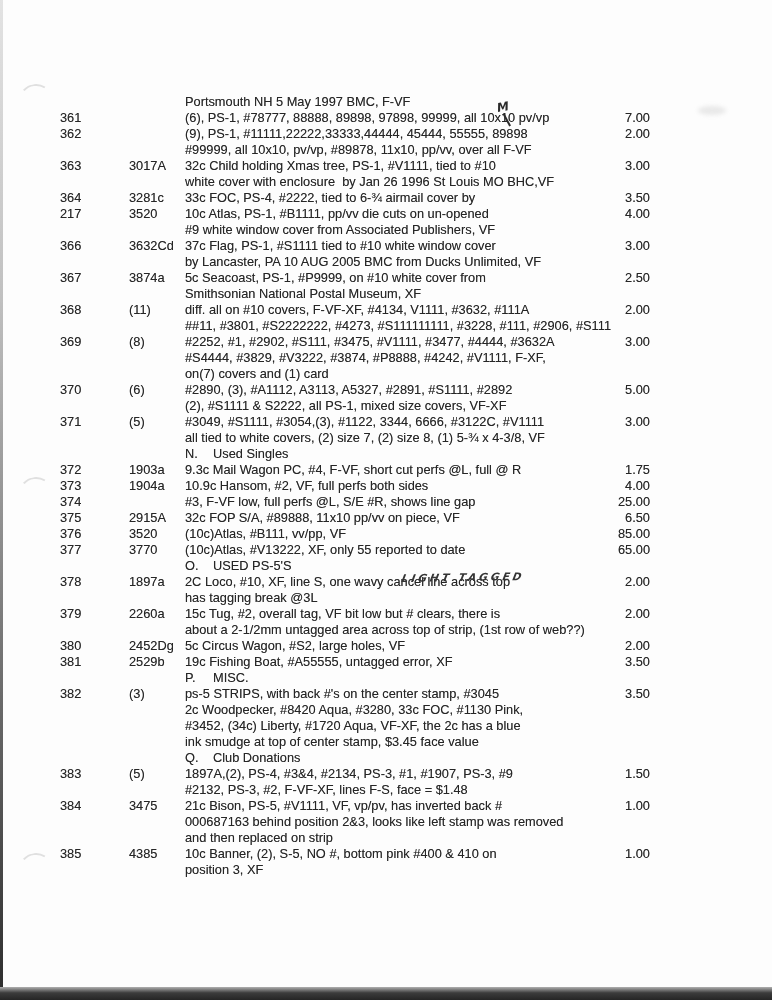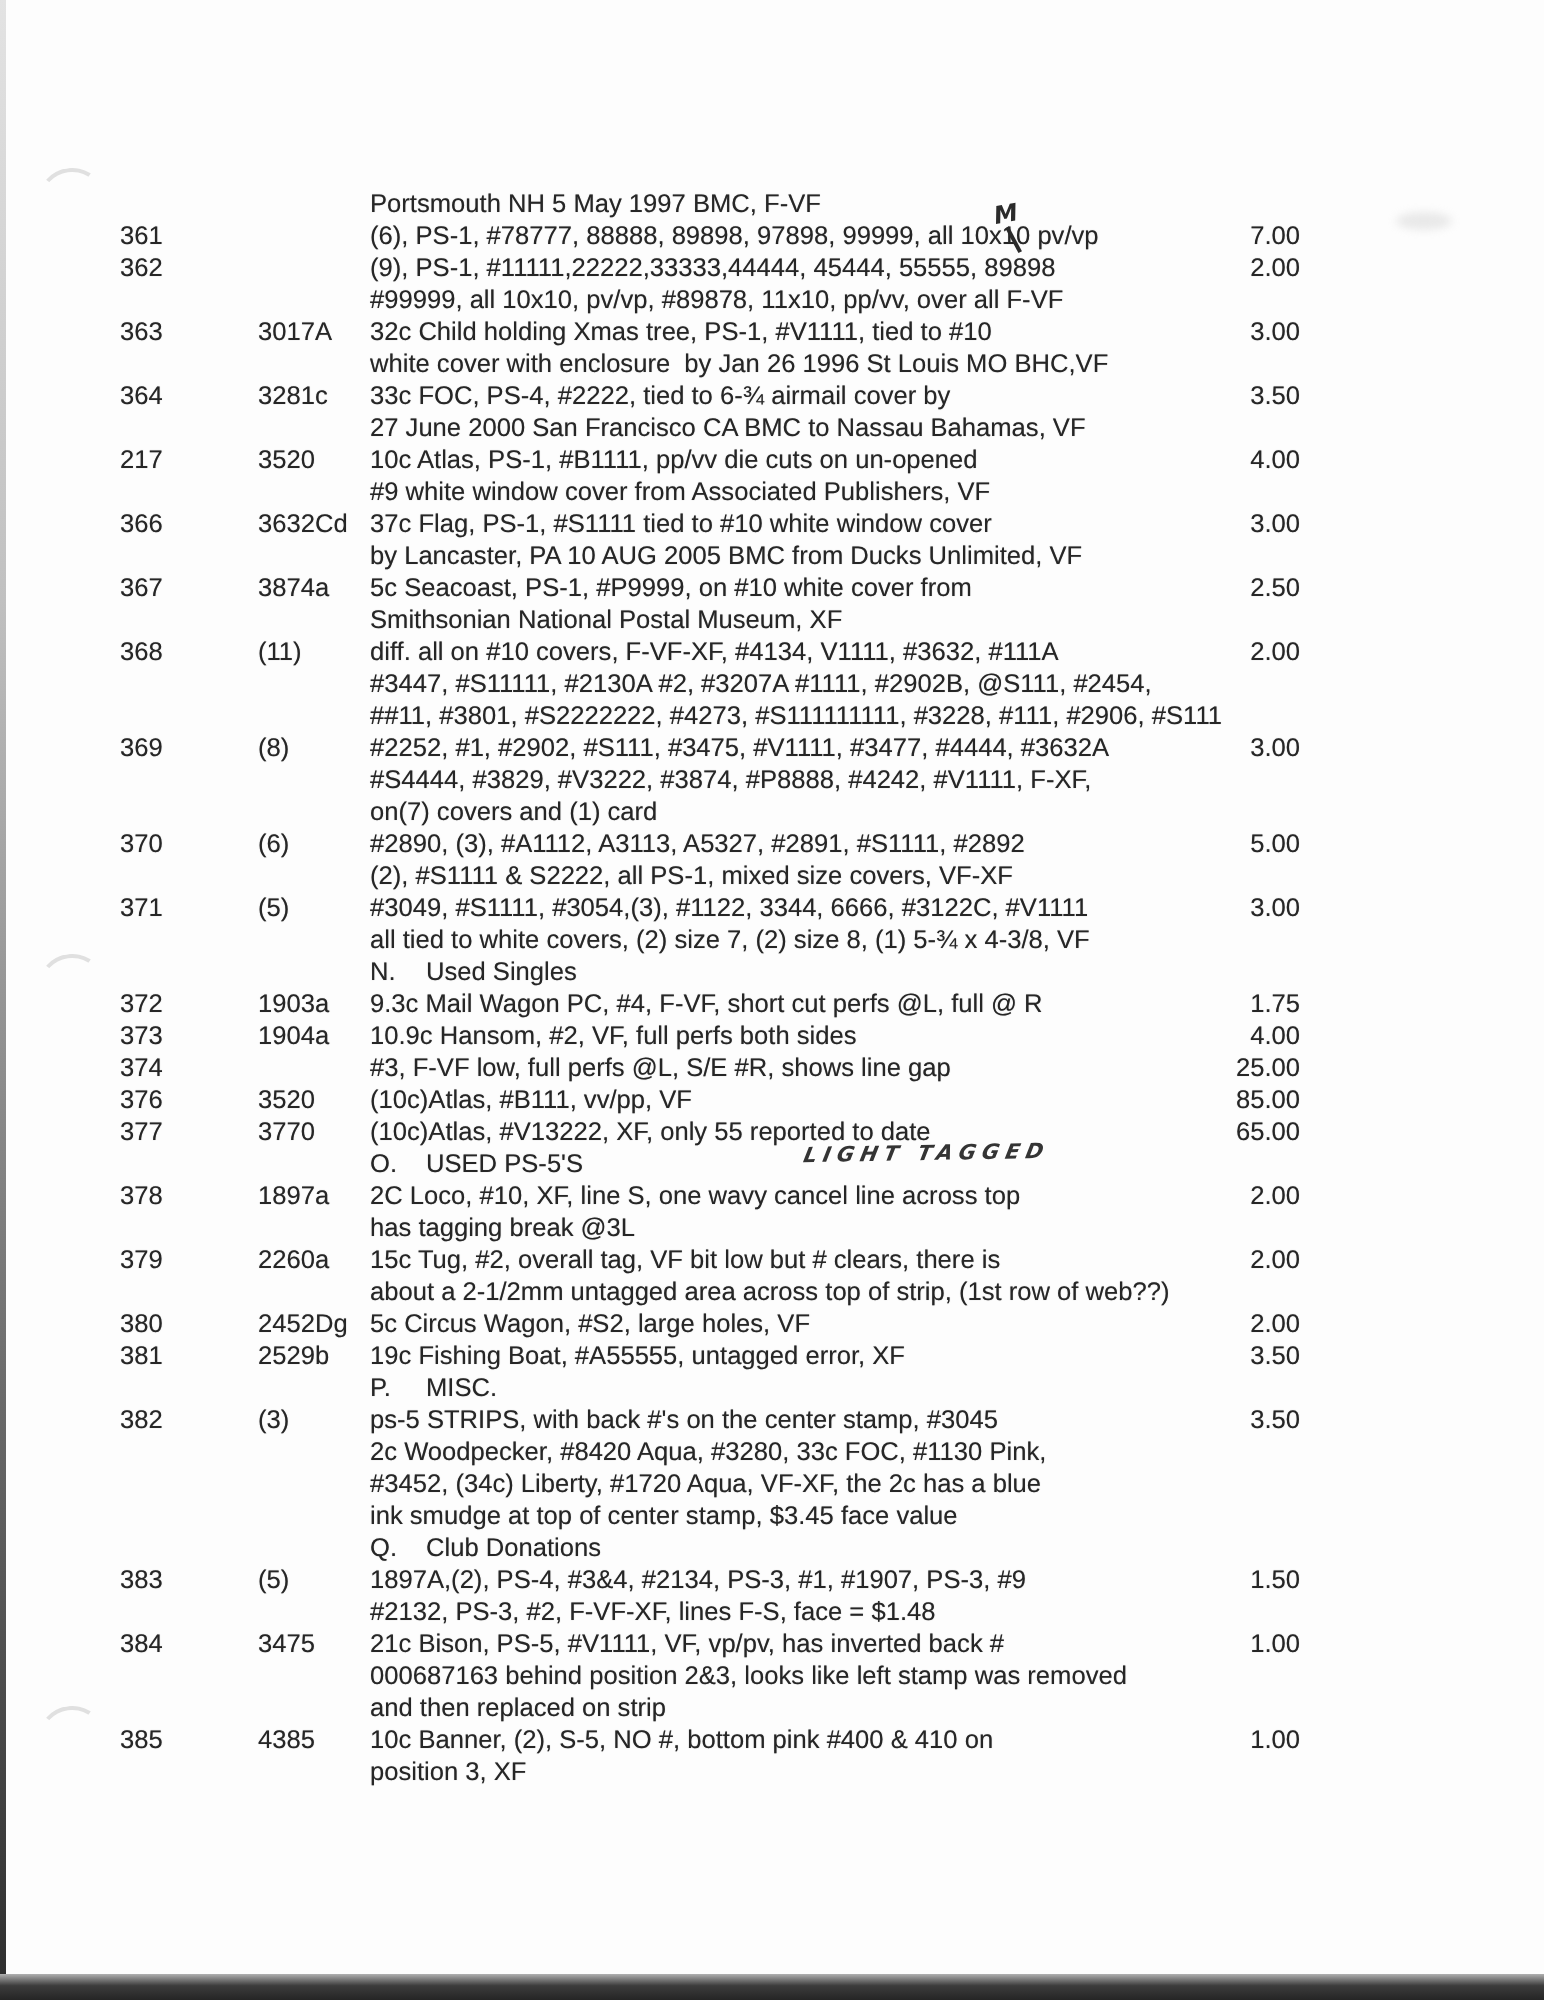--- a/index.html
+++ b/index.html
@@ -114,26 +114,20 @@
     <span class="price"></span>
   </div>
 
   <div class="line">
     <span class="lot">364</span>
     <span class="cat">3281c</span>
     <span class="desc">33c FOC, PS-4, #2222, tied to 6-¾ airmail cover by</span>
     <span class="price">3.50</span>
   </div>
 
-  <div class="line">
-    <span class="lot"></span>
-    <span class="cat"></span>
-    <span class="desc">27 June 2000 San Francisco CA BMC to Nassau Bahamas, VF</span>
-    <span class="price"></span>
-  </div>
 
   <div class="line">
     <span class="lot">217</span>
     <span class="cat">3520</span>
     <span class="desc">10c Atlas, PS-1, #B1111, pp/vv die cuts on un-opened</span>
     <span class="price">4.00</span>
   </div>
 
   <div class="line">
     <span class="lot"></span>
@@ -170,26 +164,20 @@
     <span class="price"></span>
   </div>
 
   <div class="line">
     <span class="lot">368</span>
     <span class="cat">(11)</span>
     <span class="desc">diff. all on #10 covers, F-VF-XF, #4134, V1111, #3632, #111A</span>
     <span class="price">2.00</span>
   </div>
 
-  <div class="line">
-    <span class="lot"></span>
-    <span class="cat"></span>
-    <span class="desc">#3447, #S11111, #2130A #2, #3207A #1111, #2902B, @S111, #2454,</span>
-    <span class="price"></span>
-  </div>
 
   <div class="line">
     <span class="lot"></span>
     <span class="cat"></span>
     <span class="desc">##11, #3801, #S2222222, #4273, #S111111111, #3228, #111, #2906, #S111</span>
     <span class="price"></span>
   </div>
 
   <div class="line">
     <span class="lot">369</span>
@@ -258,20 +246,26 @@
     <span class="price">4.00</span>
   </div>
 
   <div class="line">
     <span class="lot">374</span>
     <span class="cat"></span>
     <span class="desc">#3, F-VF low, full perfs @L, S/E #R, shows line gap</span>
     <span class="price">25.00</span>
   </div>
 
+  <div class="line">
+    <span class="lot">375</span>
+    <span class="cat">2915A</span>
+    <span class="desc">32c FOP S/A, #89888, 11x10 pp/vv on piece, VF</span>
+    <span class="price">6.50</span>
+  </div>
 
   <div class="line">
     <span class="lot">376</span>
     <span class="cat">3520</span>
     <span class="desc">(10c)Atlas, #B111, vv/pp, VF</span>
     <span class="price">85.00</span>
   </div>
 
   <div class="line">
     <span class="lot">377</span>

